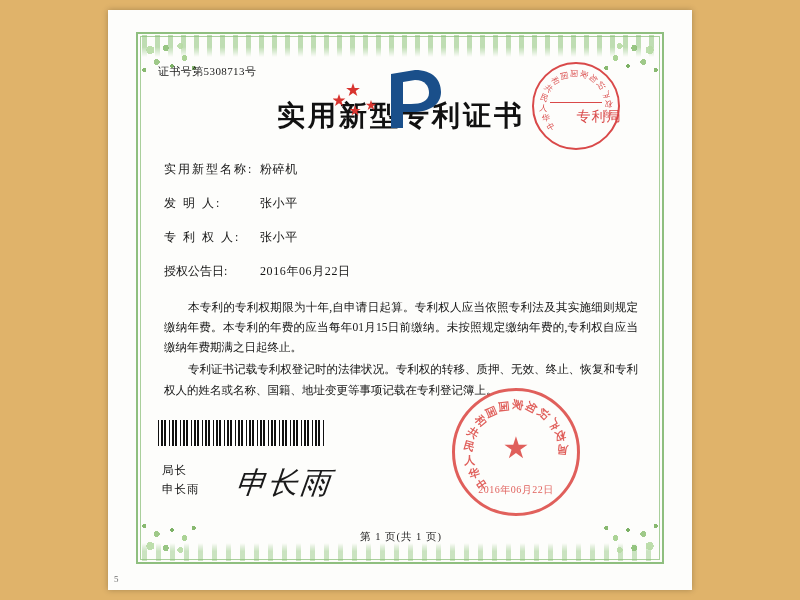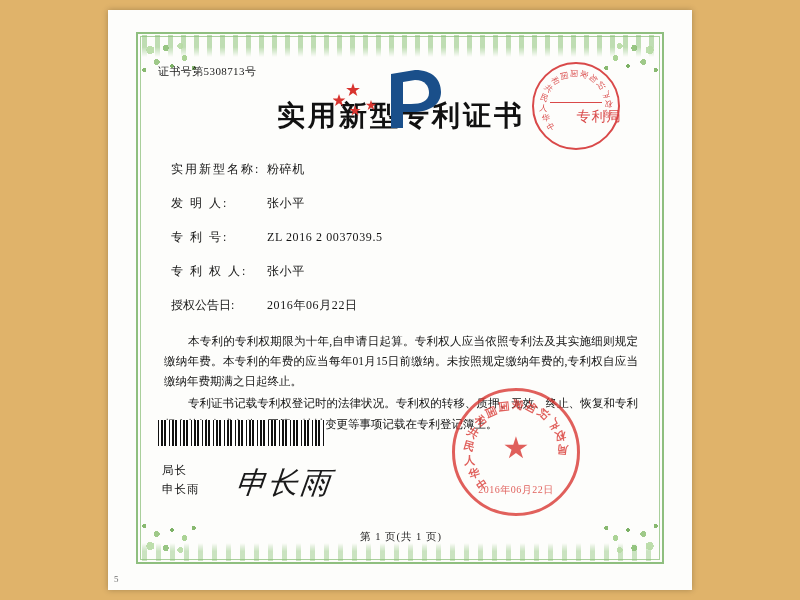--- a/index.html
+++ b/index.html
@@ -160,21 +160,20 @@
     display: flex;
     align-items: baseline;
     font-size: 12px;
     color: #151515;
     margin-bottom: 17px;
   }
   .field-label {
     width: 96px;
     letter-spacing: 2px;
     white-space: nowrap;
-    margin-left: 7px;
   }
   .field-label.wide { width: 96px; letter-spacing: 0px; }
   .field-value {
     letter-spacing: 0.6px;
   }
 
   .paragraphs {
     margin-top: 6px;
     padding-left: 6px;
     padding-right: 6px;
@@ -332,24 +331,20 @@
       <div class="fields">
         <div class="field-row">
           <div class="field-label">实用新型名称:</div>
           <div class="field-value">粉碎机</div>
         </div>
         <div class="field-row">
           <div class="field-label">发 明 人:</div>
           <div class="field-value">张小平</div>
         </div>
         <div class="field-row">
-          <div class="field-label">专 利 号:</div>
-          <div class="field-value">ZL 2016 2 0037039.5</div>
-        </div>
-        <div class="field-row">
           <div class="field-label">专 利 权 人:</div>
           <div class="field-value">张小平</div>
         </div>
         <div class="field-row">
           <div class="field-label wide">授权公告日:</div>
           <div class="field-value">2016年06月22日</div>
         </div>
       </div>
 
       <div class="paragraphs">

